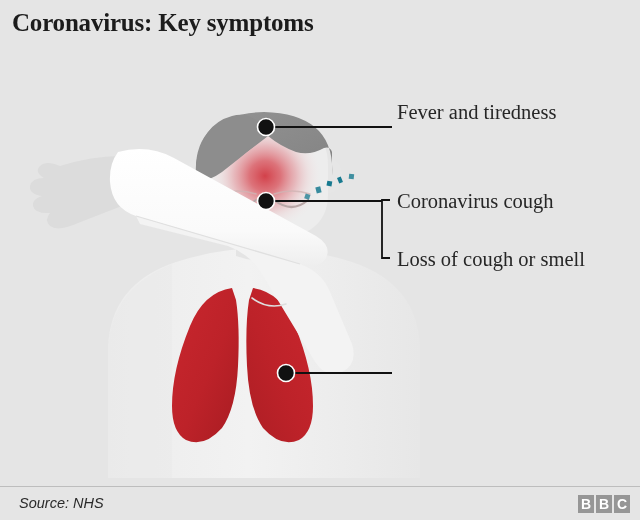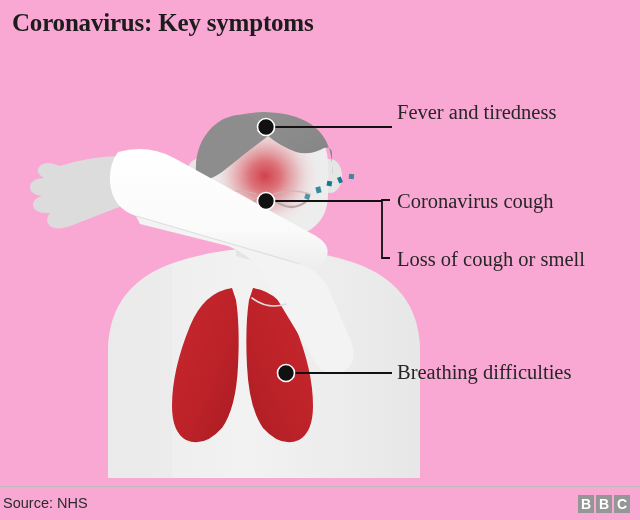--- a/index.html
+++ b/index.html
@@ -14,21 +14,21 @@
     overflow: hidden;
     font-family: "Liberation Sans", sans-serif;
     -webkit-font-smoothing: antialiased;
   }
 
   #infographic {
     position: absolute;
     left: 0; top: 0;
     width: 640px;
     height: 520px;
-    background: #f9a8d4;
+    background: #e5e5e5;
   }
 
   
   .title {
     position: absolute;
     left: 12px;
     top: 8px;
     width: 600px;
     font-family: "Liberation Serif", "DejaVu Serif", serif;
     font-weight: bold;
@@ -69,27 +69,28 @@
   .footer-rule {
     position: absolute;
     left: 0;
     top: 486px;
     width: 640px;
     height: 1px;
     background: #bdbdbd;
   }
   .source {
     position: absolute;
-    left: 3px;
+    left: 19px;
     top: 493px;
     font-family: "Liberation Sans", sans-serif;
     font-size: 14.5px;
     line-height: 20px;
     color: #2b2b2b;
     white-space: nowrap;
+    font-style: italic;
   }
   .bbc-logo {
     position: absolute;
     right: 10px;
     top: 495px;
     display: flex;
     gap: 2px;
   }
   .bbc-logo span {
     display: block;
@@ -271,21 +272,20 @@
       </g>
     </svg>
   </div>
 
   <div class="callout-label label-fever">Fever and tiredness</div>
 
   <div class="callout-label label-cough">Coronavirus cough</div>
 
   <div class="callout-label label-taste">Loss of cough or smell</div>
 
-  <div class="callout-label label-breathing">Breathing difficulties</div>
 
   <div class="footer-rule"></div>
 
   <div class="source">Source: NHS</div>
 
   <div class="bbc-logo">
     <span>B</span>
     <span>B</span>
     <span>C</span>
   </div>

